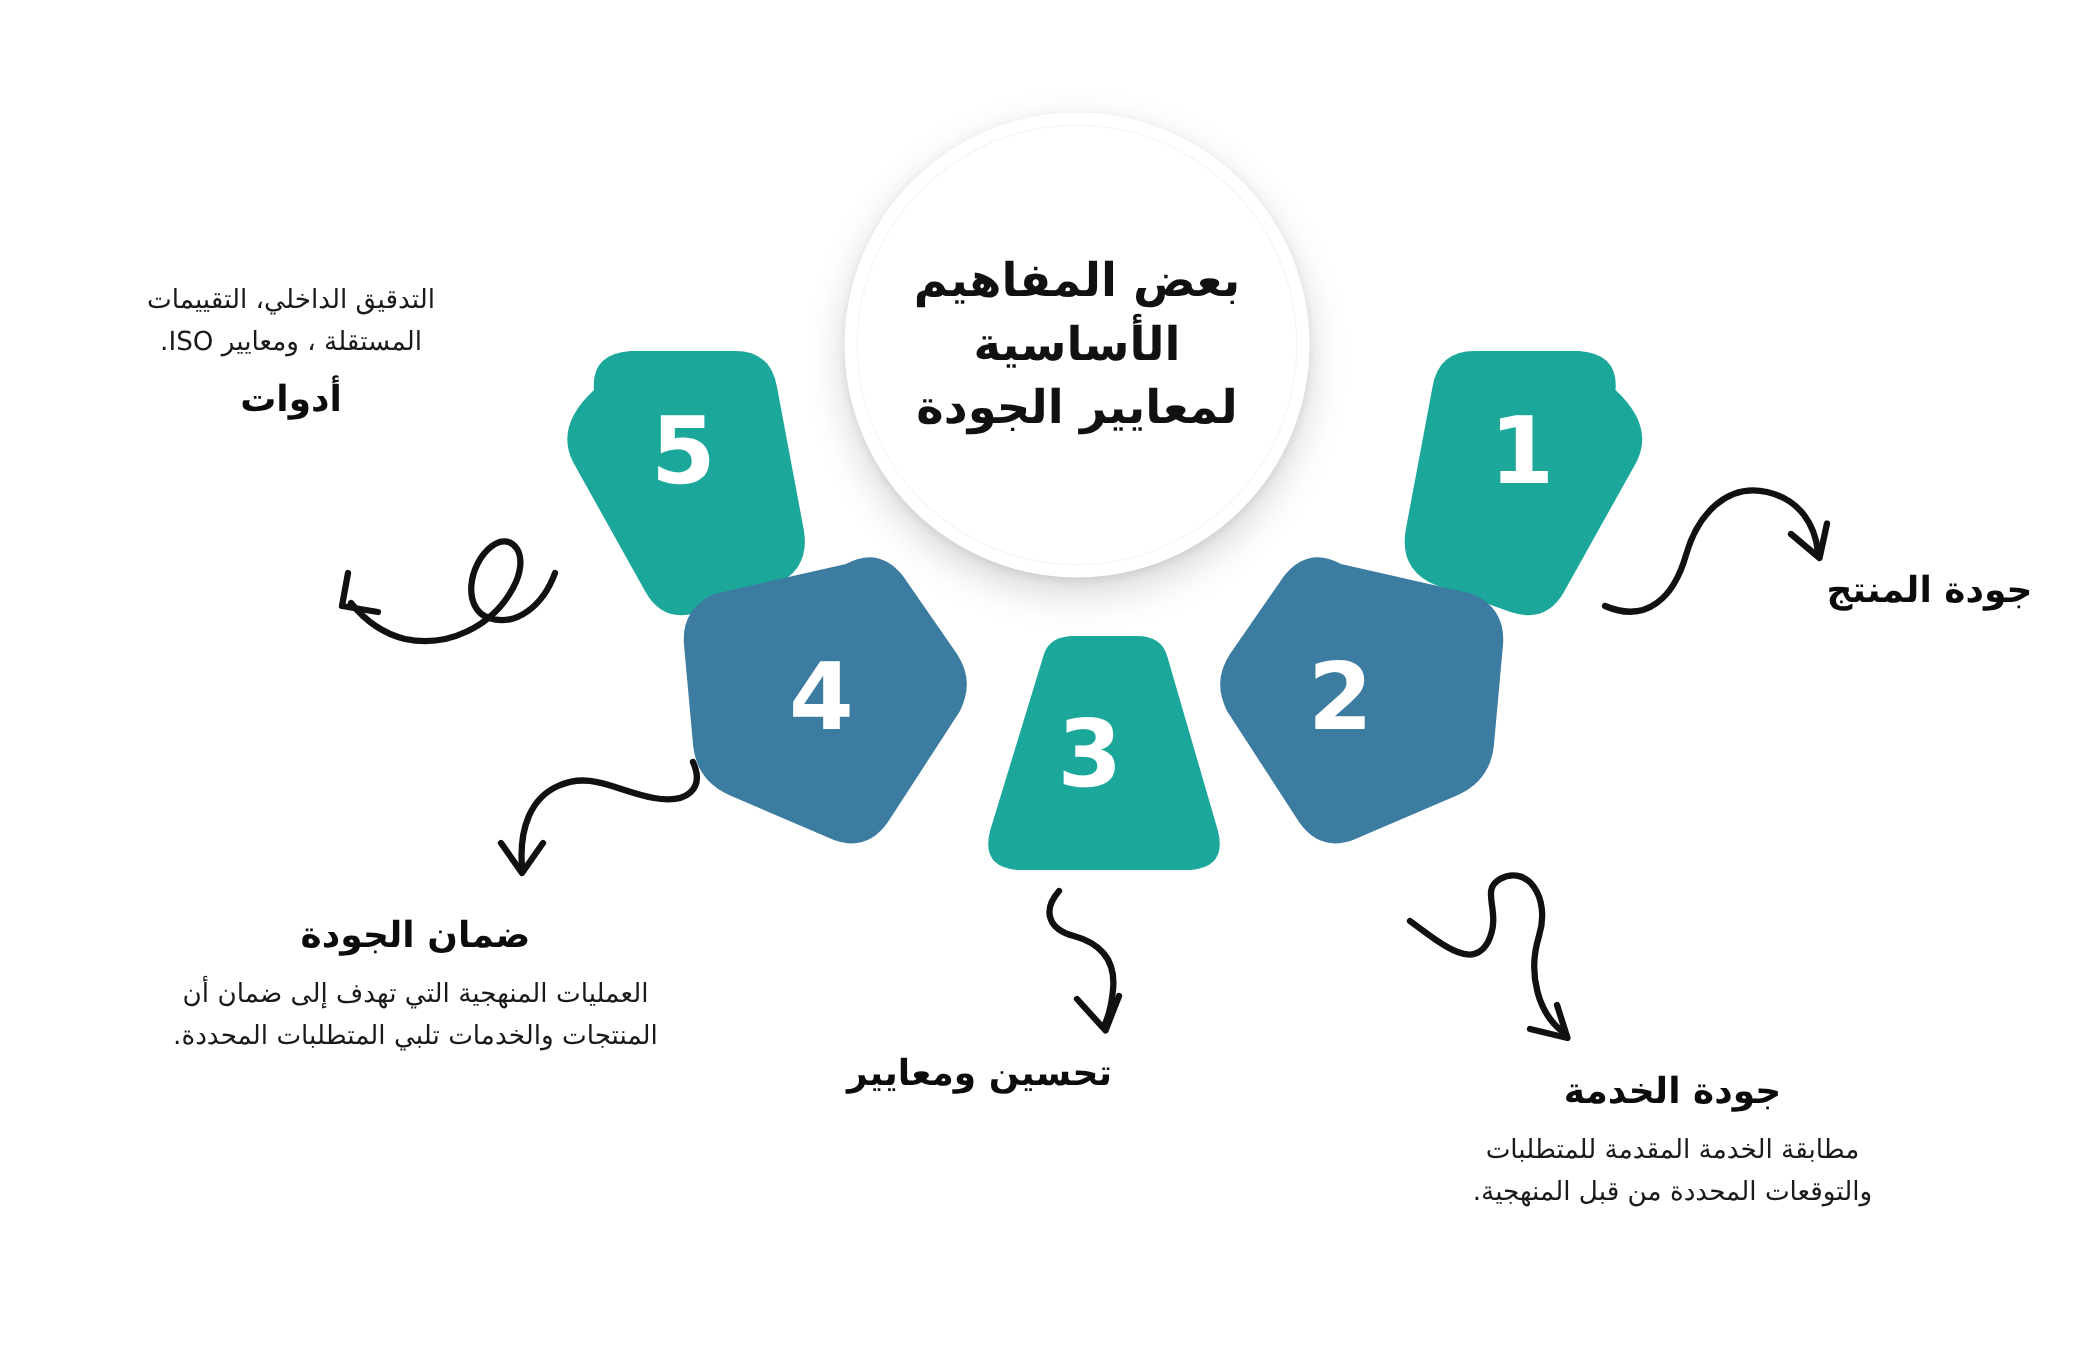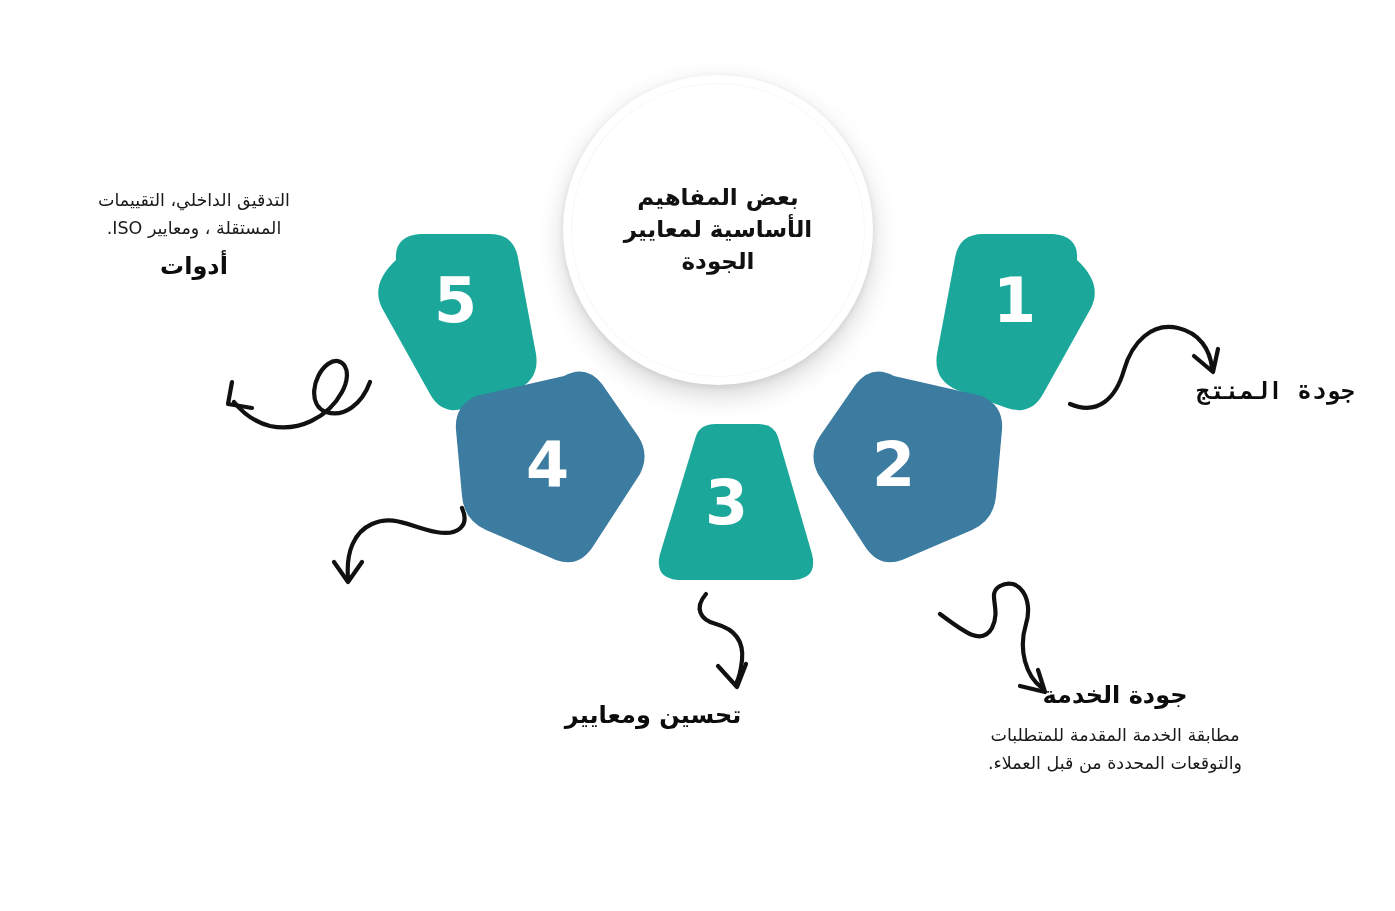--- a/index.html
+++ b/index.html
@@ -38,21 +38,21 @@
     width: 294px;
     height: 294px;
     border-radius: 50%;
     background: #ffffff;
     display: flex;
     align-items: center;
     justify-content: center;
     box-shadow: inset 0 0 0 1px rgba(0,0,0,0.035);
   }
   .center-title {
-    font-size: 23px;
+    font-size: 31px;
     font-weight: 700;
     line-height: 1.38;
     color: #111111;
     text-align: center;
     width: 230px;
     direction: rtl;
     letter-spacing: -0.3px;
   }
 
   
@@ -91,21 +91,21 @@
     line-height: 1.25;
     margin: 0;
   }
   .block-desc {
     font-size: 17.5px;
     font-weight: 400;
     color: #1a1a1a;
     line-height: 1.62;
     margin: 0;
   }
-  .ta-right { text-align: right; font-family: Liberation Mono, monospace; }
+  .ta-right { text-align: right; }
   .ta-center { text-align: center; }
   .gap-top { margin-top: 11px; }
   .gap-bot { margin-bottom: 8px; }
 </style>
 </head>
 <body>
 
 <div id="infographic">
 
   <div class="petal" style="left:358px; top:222px;">
@@ -187,29 +187,33 @@
       <path d="M158,52 C150,74 132,88 114,82 C96,76 100,46 116,34
                C130,24 142,40 130,62 C116,88 86,102 58,96 C42,92 30,82 22,72" fill="none" stroke="#111111" stroke-width="4.2" stroke-linecap="round"></path>
       <path d="M20,52 L16,74 L40,78" fill="none" stroke="#111111" stroke-width="4.2" stroke-linecap="round" stroke-linejoin="round"></path>
     </svg>
   </div>
 
   <div class="block ta-right" style="right:40px; top:378px; width:330px;">
     <div class="block-title">جودة المنتج</div>
   </div>
 
-  <div class="block ta-center" style="right:130px; top:680px; width:300px;">
+  <div class="block ta-center" style="right:130px; top:712px; width:300px;">
     <div class="block-title">جودة الخدمة</div>
-    <div class="block-desc gap-top">مطابقة الخدمة المقدمة للمتطلبات والتوقعات المحددة من قبل العملاء.</div>
+    <div class="block-desc gap-top">مطابقة الخدمة المقدمة للمتطلبات والتوقعات المحددة من قبل المنهجية.</div>
   </div>
 
   <div class="block ta-center" style="left:483px; top:700px; width:340px;">
     <div class="block-title">تحسين ومعايير</div>
   </div>
 
+  <div class="block ta-center" style="left:92px; top:608px; width:370px;">
+    <div class="block-title">ضمان الجودة</div>
+    <div class="block-desc gap-top">العمليات المنهجية التي تهدف إلى ضمان أن المنتجات والخدمات تلبي المتطلبات المحددة.</div>
+  </div>
 
   <div class="block ta-center" style="left:94px; top:186px; width:200px;">
     <div class="block-desc gap-bot">التدقيق الداخلي، التقييمات المستقلة ، ومعايير ISO.</div>
     <div class="block-title">أدوات</div>
   </div>
 
   <div class="center-circle">
     <div class="center-circle-inner">
       <div class="center-title">بعض المفاهيم الأساسية لمعايير الجودة</div>
     </div>

